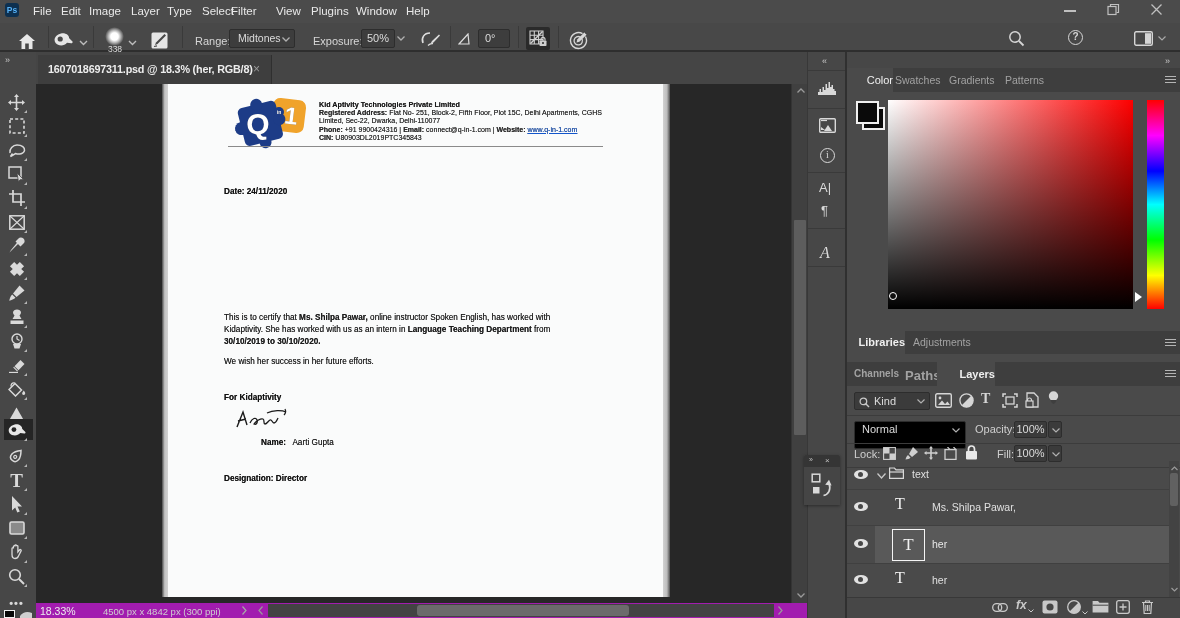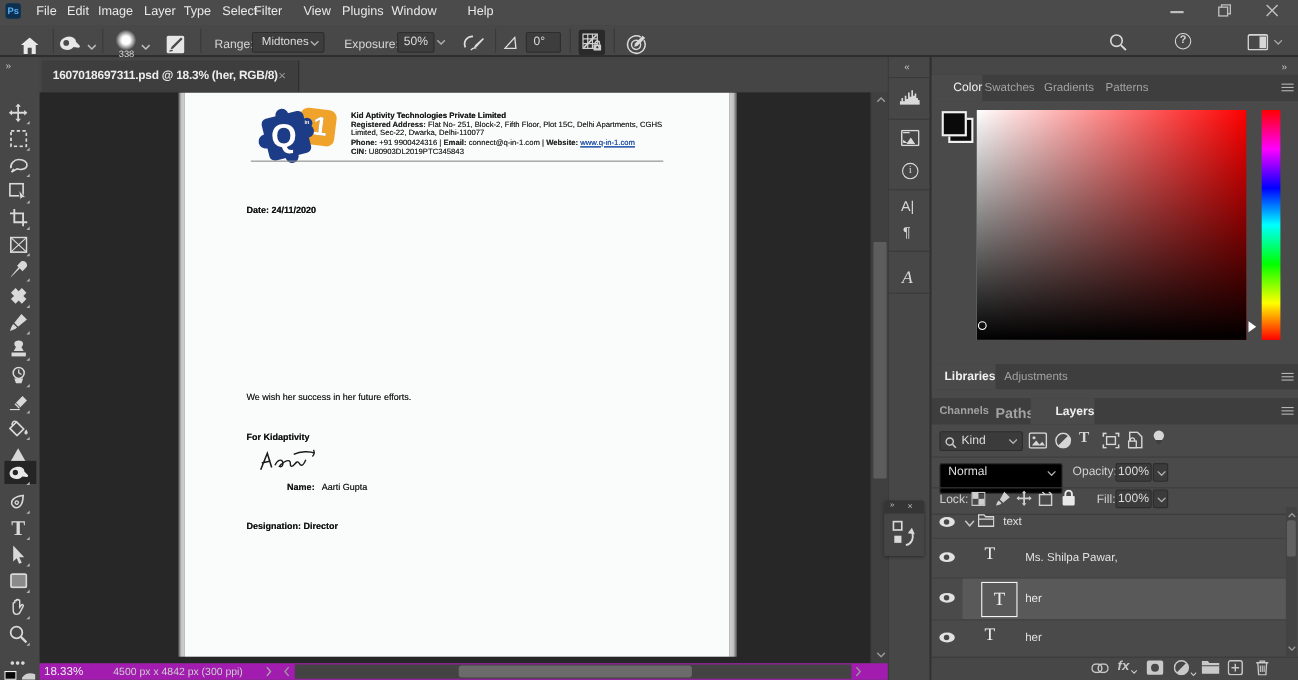--- a/index.html
+++ b/index.html
@@ -68,21 +68,21 @@
   <div class="mi" style="left:33px;">File</div>
   <div class="mi" style="left:61px;">Edit</div>
   <div class="mi" style="left:89px;">Image</div>
   <div class="mi" style="left:131px;">Layer</div>
   <div class="mi" style="left:167px;">Type</div>
   <div class="mi" style="left:202px;">Select</div>
   <div class="mi" style="left:231px;">Filter</div>
   <div class="mi" style="left:276px;">View</div>
   <div class="mi" style="left:311px;">Plugins</div>
   <div class="mi" style="left:356px;">Window</div>
-  <div class="mi" style="left:425px;">Help</div>
+  <div class="mi" style="left:406px;">Help</div>
 
   <div class="a" style="left:1064px; top:10px; width:12px; height:1.5px; background:#c0c0c0;"></div>
   <svg class="a" style="left:1107px; top:3px;" width="13" height="13" viewBox="0 0 13 13">
     <rect x="1" y="3.5" width="8" height="8" fill="none" stroke="#c0c0c0" stroke-width="1.2"></rect>
     <path d="M3.5 3.5 v-2 h8 v8 h-2" fill="none" stroke="#c0c0c0" stroke-width="1.2"></path>
   </svg>
   <svg class="a" style="left:1150px; top:3px;" width="13" height="13" viewBox="0 0 13 13">
     <path d="M1.5 1.5 L11.5 11.5 M11.5 1.5 L1.5 11.5" stroke="#c0c0c0" stroke-width="1.3"></path>
   </svg>
 </div>
@@ -368,20 +368,25 @@
       Limited, Sec-22, Dwarka, Delhi-110077<br>
       <b>Phone:</b> +91 9900424316 | <b>Email:</b> connect@q-in-1.com | <b>Website:</b> <span style="color:#1155cc; text-decoration:underline;">www.q-in-1.com</span><br>
       <b>CIN:</b> U80903DL2019PTC345843
     </div>
     <div class="a" style="left:60px; top:61.5px; width:375px; height:1px; background:#8a8a8a;"></div>
 
     <div class="a" style="left:56px; top:103px; font-size:8.2px; font-weight:bold; color:#111;">Date: 24/11/2020</div>
 
 
 
+    <div class="a" style="left:56px; top:228px; width:360px; font-size:8.2px; line-height:12px; color:#1c1c1c; white-space:nowrap;">
+      This is to certify that <b>Ms. Shilpa Pawar,</b> online instructor Spoken English, has worked with<br>
+      Kidaptivity. She has worked with us as an intern in <b>Language Teaching Department</b> from<br>
+      <b>30/10/2019 to 30/10/2020.</b>
+    </div>
     <div class="a" style="left:56px; top:273px; font-size:8.2px; color:#1c1c1c;">We wish her success in her future efforts.</div>
 
     <div class="a" style="left:56px; top:309px; font-size:8.2px; font-weight:bold; color:#111;">For Kidaptivity</div>
 
     <svg class="a" style="left:66px; top:321px;" width="58" height="26" viewBox="0 0 58 26">
       <path d="M3 22 L9 7 L13 20 M4 16 L12 14" fill="none" stroke="#1a1a1a" stroke-width="1.4"></path>
       <path d="M16 18 C18 13 22 12 23 15 C24 18 22 20 20 19 C22 16 27 13 29 14 C31 15 29 19 31 19 C33 19 34 16 36 15 C38 14 38 18 40 18 C42 18 43 15 44 13" fill="none" stroke="#1a1a1a" stroke-width="1.3"></path>
       <path d="M33 8 C39 5 48 5 52 7" fill="none" stroke="#1a1a1a" stroke-width="1.3"></path>
       <path d="M51 4 C52 6 52 8 50 10" fill="none" stroke="#1a1a1a" stroke-width="1.2"></path>
     </svg>

